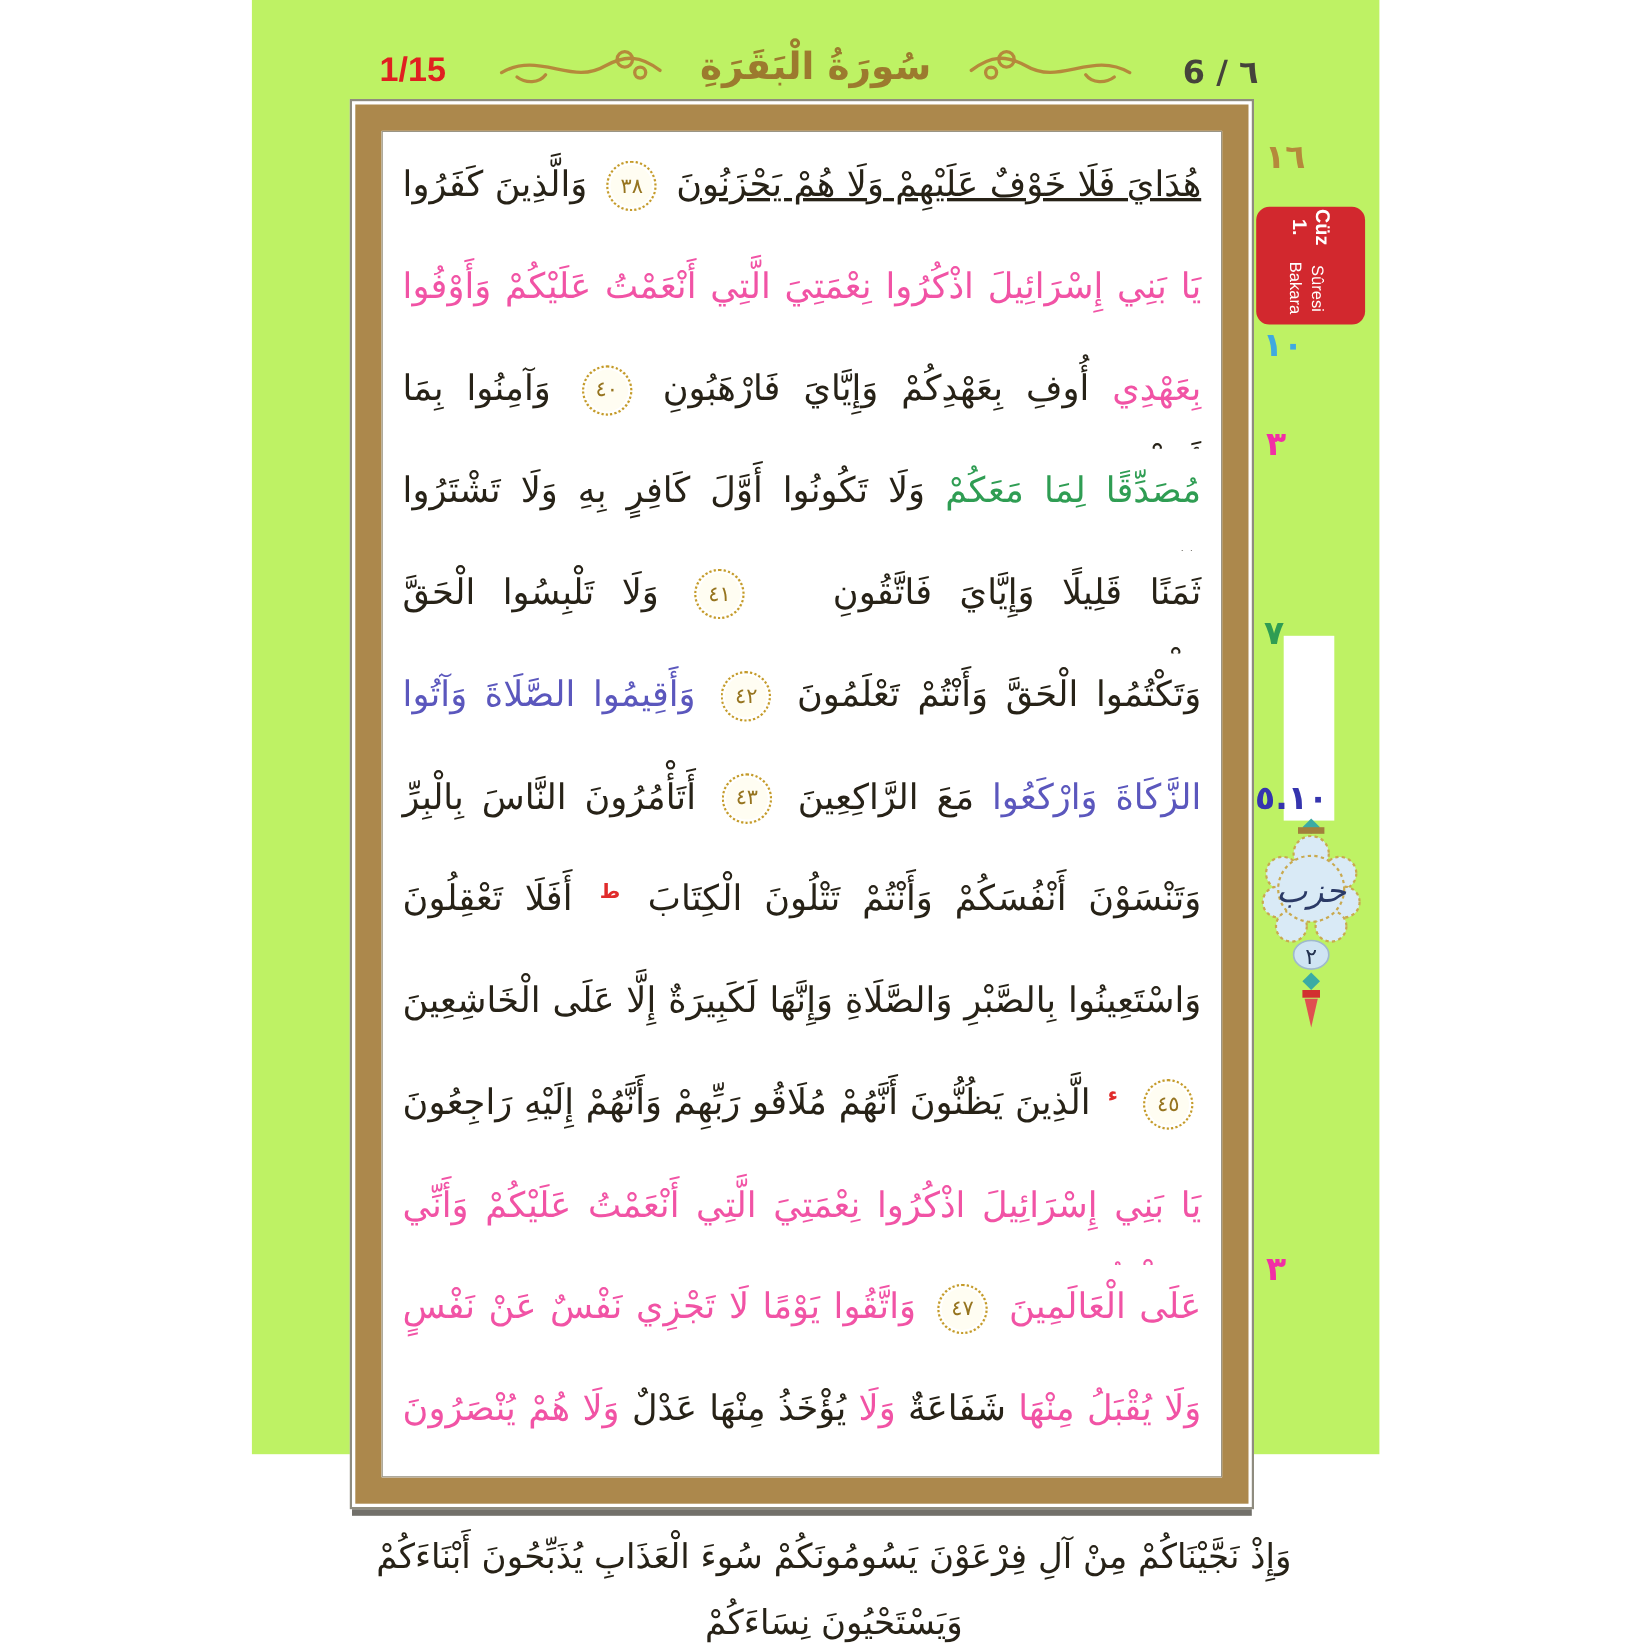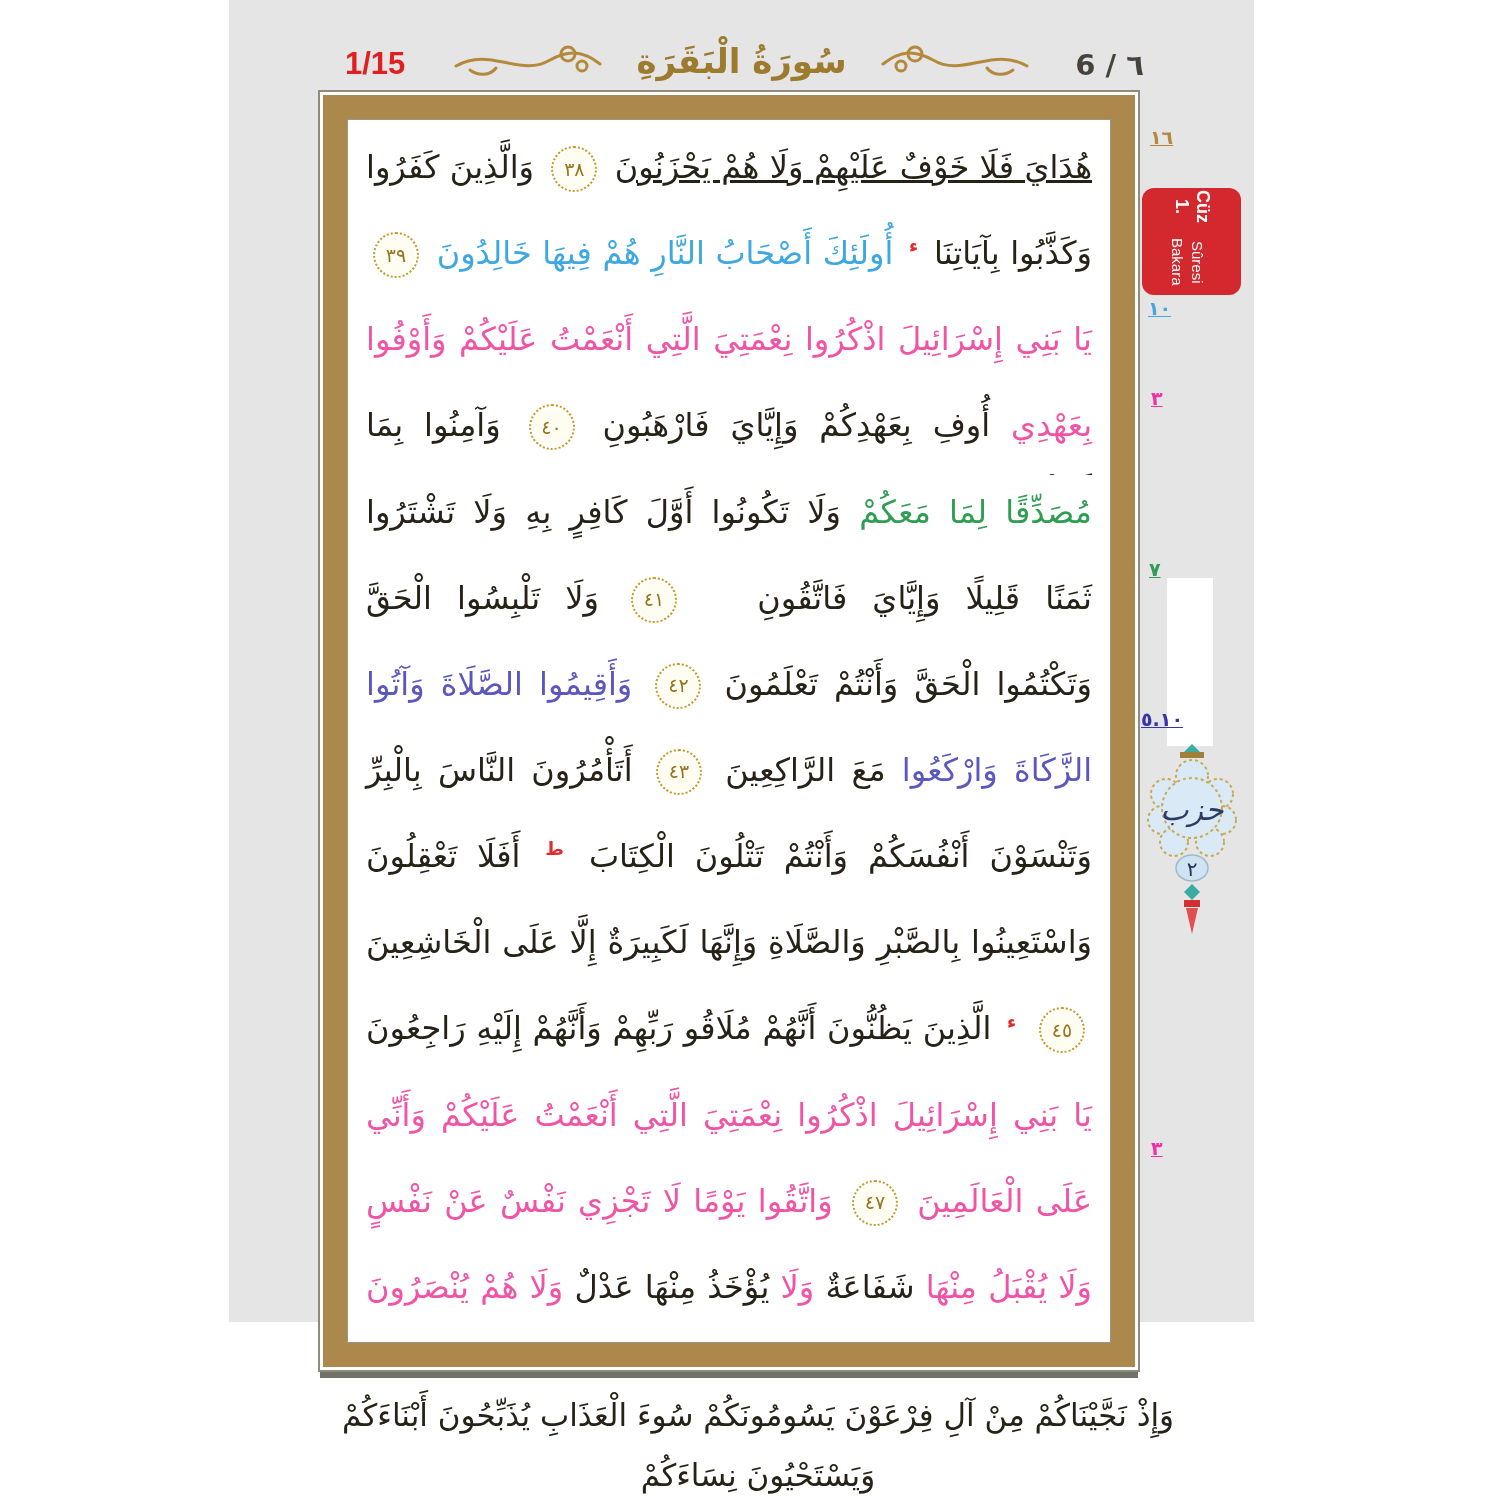--- a/index.html
+++ b/index.html
@@ -2,21 +2,21 @@
 <html lang="ar"><head>
 <meta charset="utf-8">
 <style>
   html,body{margin:0;padding:0;}
   body{
     width:1500px;height:1500px;position:relative;background:#ffffff;
     font-family:"DejaVu Sans", sans-serif;overflow:hidden;
   }
   .page{
     position:absolute;left:229px;top:0;width:1025px;height:1322px;
-    background:#e5e5e5;
+    background:#bef264;
   }
   
   .hdr-left{
     position:absolute;left:116px;top:46px;color:#E02020;
     font-family:"Liberation Sans", sans-serif;font-weight:bold;font-size:31px;
   }
   .hdr-center{
     position:absolute;left:0;right:0;top:40px;display:flex;
     justify-content:center;align-items:center;gap:26px;
   }
@@ -58,21 +58,21 @@
   .mark{
     font-size:18px;vertical-align:super;line-height:1;margin:0 5px;font-weight:bold;
   }
   
   .footer-line{
     position:absolute;left:68px;top:1385px;width:922px;
     direction:rtl;text-align:center;font-size:31px;color:#272217;line-height:60px;
   }
   
   .side-num{
-    position:absolute;font-size:19px;font-weight:bold;direction:rtl;white-space:nowrap;text-decoration:underline;
+    position:absolute;font-size:30px;font-weight:bold;direction:rtl;white-space:nowrap;
   }
   .white-patch{position:absolute;left:1167px;top:578px;width:46px;height:168px;background:#ffffff;}
   .juz-tab{
     position:absolute;left:1142px;top:188px;width:99px;height:107px;
     background:#D2282E;border-radius:12px;color:#ffffff;
     display:flex;justify-content:center;align-items:center;gap:4px;
     writing-mode:vertical-lr;
     font-family:"Liberation Sans", sans-serif;text-align:center;
   }
   .juz-tab .l1{font-weight:bold;font-size:18px;}
@@ -106,21 +106,20 @@
       </g>
     </svg>
   </div>
 
   <div class="hdr-right">6 / ٦</div>
 
   <div class="frame">
     <div class="frame-band">
       <div class="frame-inner" id="lines">
           <div class="qline"><span class="seg" style="color: rgb(39, 34, 23); text-decoration: underline;">هُدَايَ فَلَا خَوْفٌ عَلَيْهِمْ وَلَا هُمْ يَحْزَنُونَ</span> <span class="verse">٣٨</span> <span class="seg" style="color: rgb(39, 34, 23);">وَالَّذِينَ كَفَرُوا</span> </div>
-          <div class="qline"><span class="seg" style="color: rgb(39, 34, 23);">وَكَذَّبُوا بِآيَاتِنَا</span> <span class="mark" style="color: rgb(224, 43, 43);">ء</span> <span class="seg" style="color: rgb(62, 168, 224);">أُولَئِكَ أَصْحَابُ النَّارِ هُمْ فِيهَا خَالِدُونَ</span> <span class="verse">٣٩</span> </div>
           <div class="qline"><span class="seg" style="color: rgb(241, 83, 165);">يَا بَنِي إِسْرَائِيلَ اذْكُرُوا نِعْمَتِيَ الَّتِي أَنْعَمْتُ عَلَيْكُمْ وَأَوْفُوا</span> </div>
           <div class="qline"><span class="seg" style="color: rgb(241, 83, 165);">بِعَهْدِي</span> <span class="seg" style="color: rgb(39, 34, 23);">أُوفِ بِعَهْدِكُمْ وَإِيَّايَ فَارْهَبُونِ</span> <span class="verse">٤٠</span> <span class="seg" style="color: rgb(39, 34, 23);">وَآمِنُوا بِمَا أَنْزَلْتُ</span> </div>
           <div class="qline"><span class="seg" style="color: rgb(47, 157, 83);">مُصَدِّقًا لِمَا مَعَكُمْ</span> <span class="seg" style="color: rgb(39, 34, 23);">وَلَا تَكُونُوا أَوَّلَ كَافِرٍ بِهِ وَلَا تَشْتَرُوا بِآيَاتِي</span> </div>
           <div class="qline"><span class="seg" style="color: rgb(39, 34, 23); margin-left: 48px;">ثَمَنًا قَلِيلًا وَإِيَّايَ فَاتَّقُونِ</span> <span class="verse">٤١</span> <span class="seg" style="color: rgb(39, 34, 23);">وَلَا تَلْبِسُوا الْحَقَّ بِالْبَاطِلِ</span> </div>
           <div class="qline"><span class="seg" style="color: rgb(39, 34, 23);">وَتَكْتُمُوا الْحَقَّ وَأَنْتُمْ تَعْلَمُونَ</span> <span class="verse">٤٢</span> <span class="seg" style="color: rgb(91, 87, 189);">وَأَقِيمُوا الصَّلَاةَ وَآتُوا</span> </div>
           <div class="qline"><span class="seg" style="color: rgb(91, 87, 189);">الزَّكَاةَ وَارْكَعُوا</span> <span class="seg" style="color: rgb(39, 34, 23);">مَعَ الرَّاكِعِينَ</span> <span class="verse">٤٣</span> <span class="seg" style="color: rgb(39, 34, 23);">أَتَأْمُرُونَ النَّاسَ بِالْبِرِّ</span> </div>
           <div class="qline"><span class="seg" style="color: rgb(39, 34, 23);">وَتَنْسَوْنَ أَنْفُسَكُمْ وَأَنْتُمْ تَتْلُونَ الْكِتَابَ</span> <span class="mark" style="color: rgb(224, 43, 43);">ط</span> <span class="seg" style="color: rgb(39, 34, 23);">أَفَلَا تَعْقِلُونَ</span>  </div>
           <div class="qline"><span class="seg" style="color: rgb(39, 34, 23);">وَاسْتَعِينُوا بِالصَّبْرِ وَالصَّلَاةِ وَإِنَّهَا لَكَبِيرَةٌ إِلَّا عَلَى الْخَاشِعِينَ</span>  </div>
           <div class="qline"><span class="verse">٤٥</span> <span class="mark" style="color: rgb(224, 43, 43);">ء</span> <span class="seg" style="color: rgb(39, 34, 23);">الَّذِينَ يَظُنُّونَ أَنَّهُمْ مُلَاقُو رَبِّهِمْ وَأَنَّهُمْ إِلَيْهِ رَاجِعُونَ</span>  </div>
           <div class="qline"><span class="seg" style="color: rgb(241, 83, 165);">يَا بَنِي إِسْرَائِيلَ اذْكُرُوا نِعْمَتِيَ الَّتِي أَنْعَمْتُ عَلَيْكُمْ وَأَنِّي فَضَّلْتُكُمْ</span> </div>

